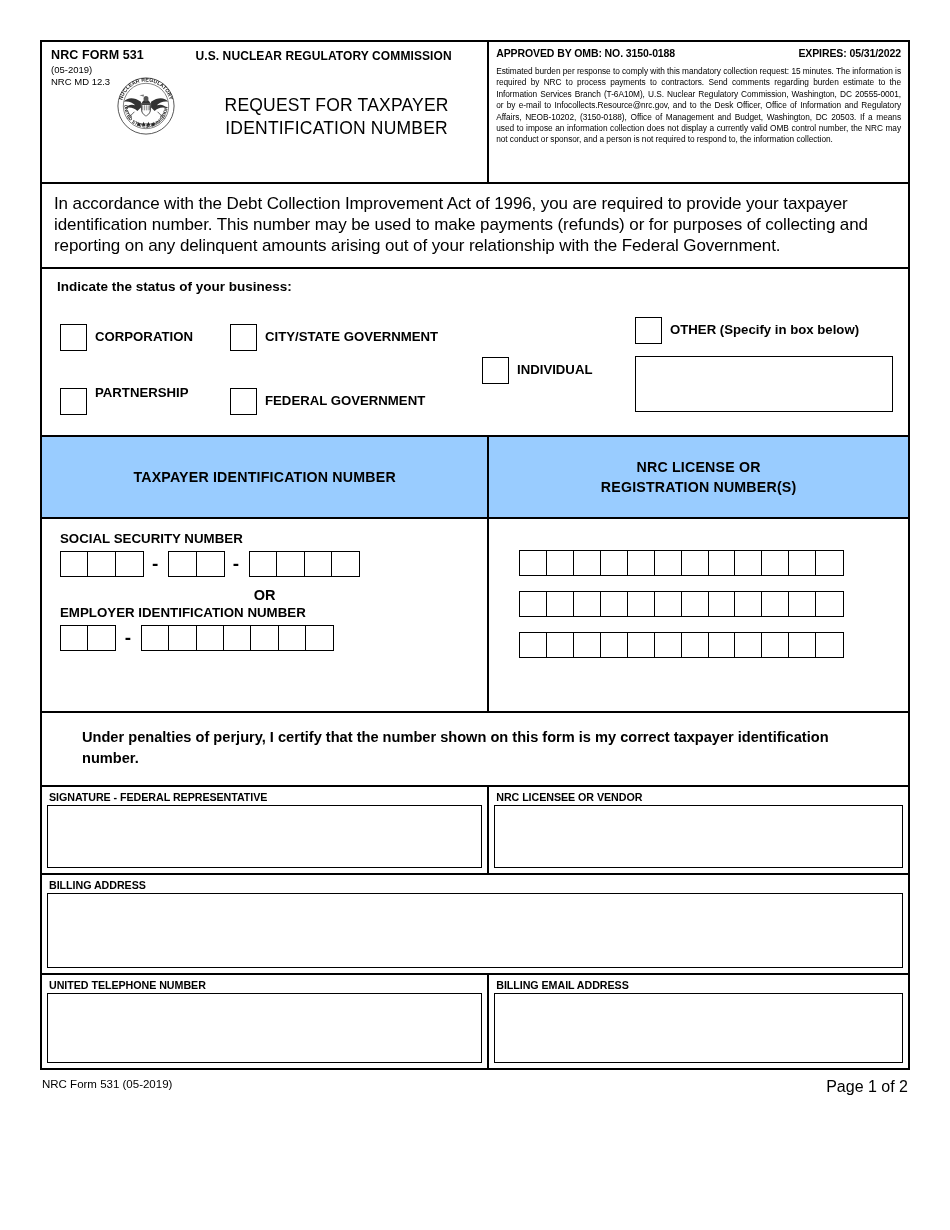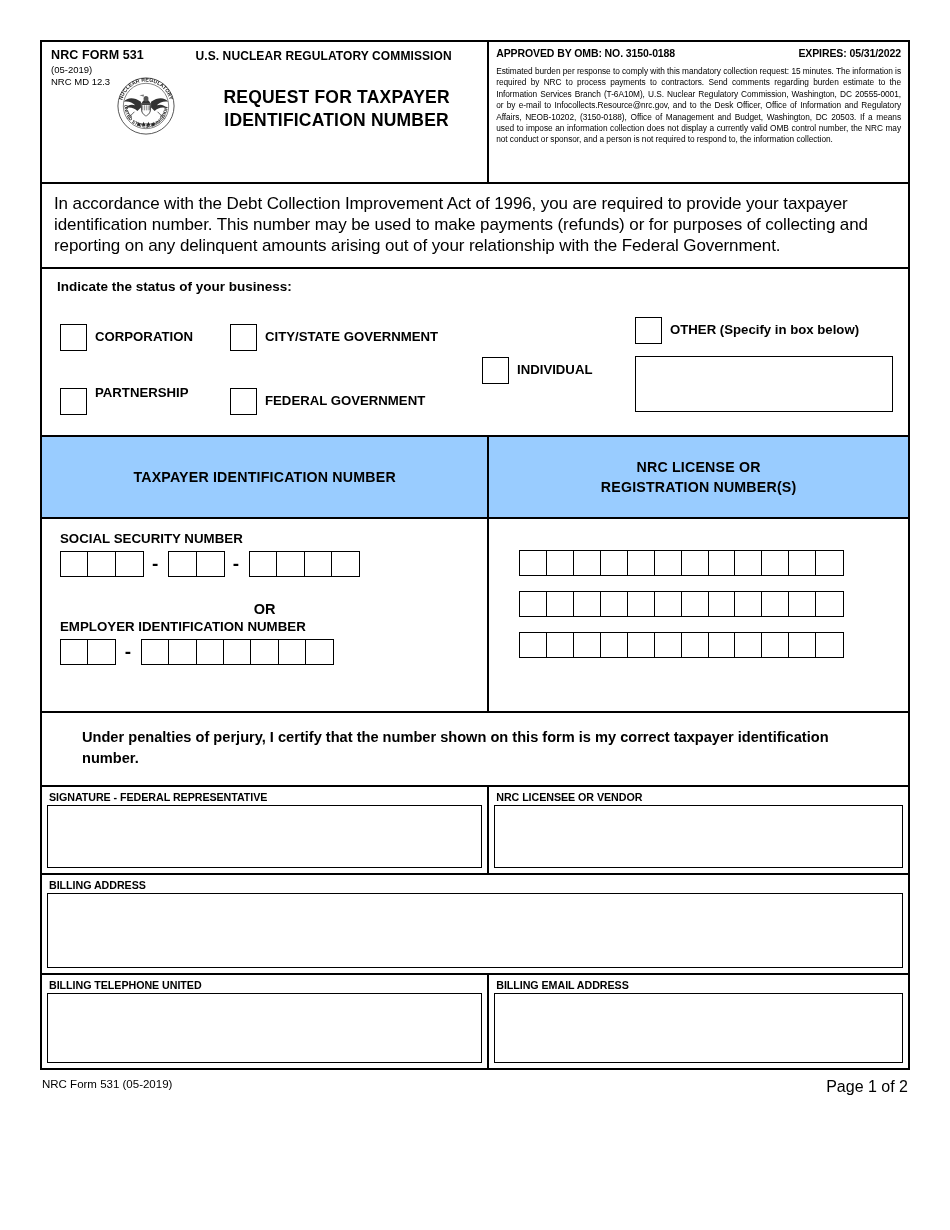--- a/index.html
+++ b/index.html
@@ -44,22 +44,22 @@
   .agency {
     position: absolute; left: 0; right: 0; top: 7px;
     text-align: center; font-size: 12px; font-weight: bold;
     padding-left: 118px; letter-spacing: .1px;
   }
   .seal {
     position: absolute; left: 68px; top: 28px;
     width: 72px; height: 72px;
   }
   .form-title {
-    position: absolute; left: 150px; right: 6px; top: 44px;
-    text-align: center; font-size: 17.5px; font-weight: bold;
+    position: absolute; left: 150px; right: 6px; top: 52px;
+    text-align: center; font-size: 17.5px; font-weight: normal;
     line-height: 23px; letter-spacing: .2px;
   }
   .hdr-right {
     width: 419.5px;
     padding: 5px 7px 5px 7px;
   }
   .omb-line {
     display: flex; justify-content: space-between;
     font-size: 10.5px; font-weight: bold; letter-spacing: -.1px;
     margin-bottom: 7px;
@@ -135,21 +135,21 @@
     border: 1.6px solid #000; background: #fff;
     width: 29px; height: 26px; margin-right: -1.6px;
   }
   .bx.lic { width: 28.5px; height: 26px; }
   .dash {
     width: 26px; text-align: center;
     font-size: 19px; font-weight: bold; line-height: 10px;
   }
   .or-lab {
     text-align: center; font-size: 14.5px; font-weight: bold;
-    margin: 24px 0 2px 0; 
+    margin: 10px 0 2px 0; 
   }
   .grp { display: flex; }
 
   
   .perjury {
     border-top: 2.5px solid #000;
     padding: 14px 26px 16px 40px;
   }
   .perjury p {
     margin: 0; font-size: 14.6px; font-weight: bold; line-height: 21px;
@@ -395,21 +395,21 @@
 
     <div class="bfrow">
       <div class="bfcell full">
         <div class="bf-title">BILLING ADDRESS</div>
         <div class="bf-input h-addr"></div>
       </div>
     </div>
 
     <div class="bfrow">
       <div class="bfcell half">
-        <div class="bf-title">BILLING TELEPHONE UNITED</div>
+        <div class="bf-title">UNITED TELEPHONE NUMBER</div>
         <div class="bf-input h-tel"></div>
       </div>
       <div class="bfcell half2">
         <div class="bf-title">BILLING EMAIL ADDRESS</div>
         <div class="bf-input h-tel"></div>
       </div>
     </div>
 
   </div>
 

